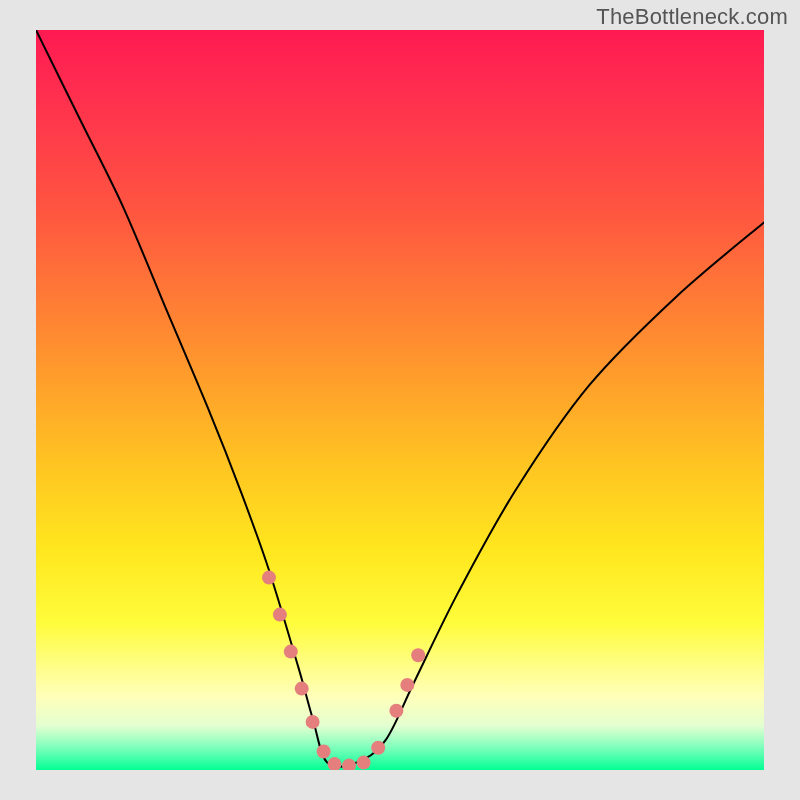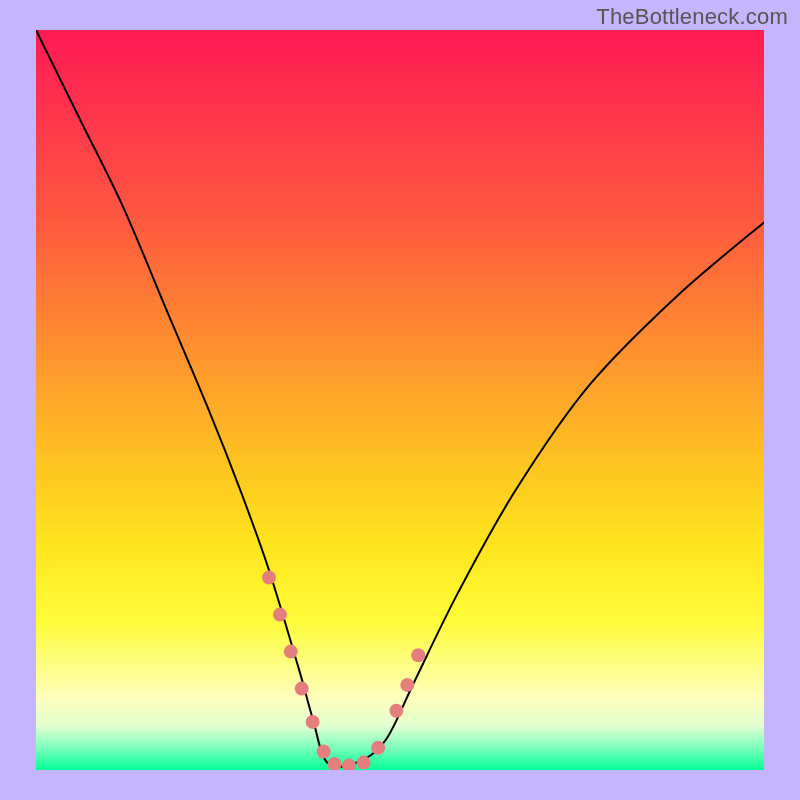--- a/index.html
+++ b/index.html
@@ -8,21 +8,21 @@
     width: 800px;
     height: 800px;
     overflow: hidden;
     background: #000;
     font-family: Arial, Helvetica, sans-serif;
   }
   .frame {
     position: relative;
     width: 800px;
     height: 800px;
-    background: #c4b5fd;
+    background: #e5e5e5;
   }
   .watermark {
     position: absolute;
     top: 4px;
     right: 12px;
     color: #555;
     font-size: 22px;
     font-weight: 400;
     letter-spacing: 0.2px;
     z-index: 50;

